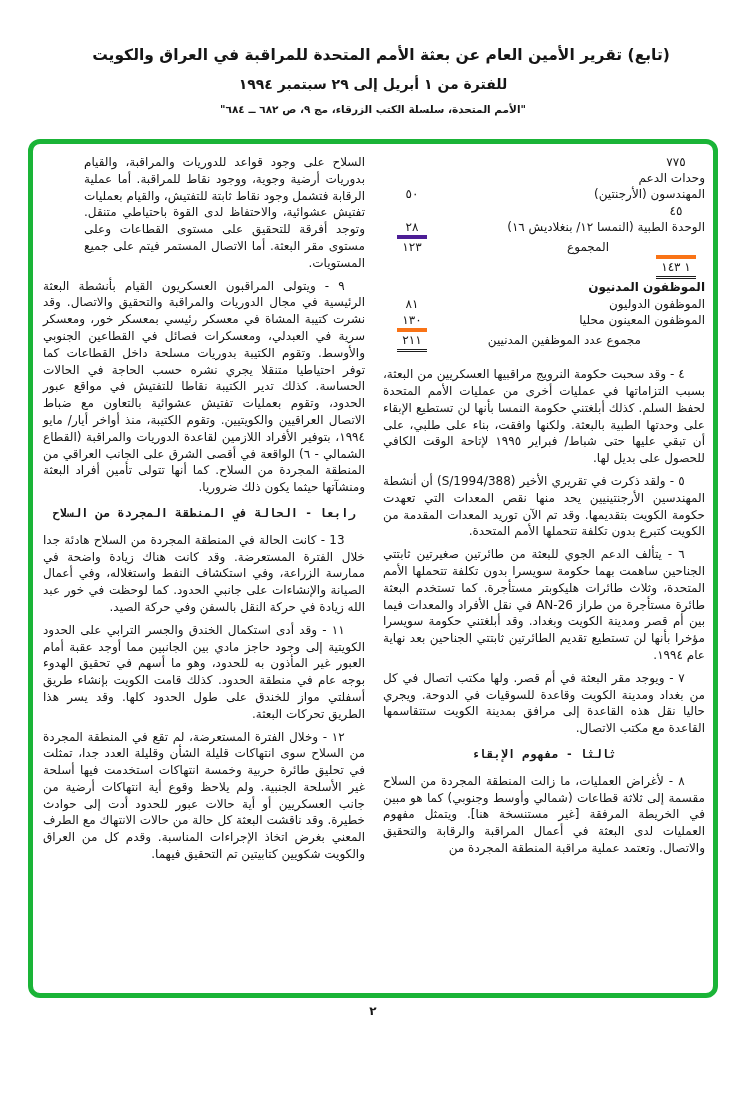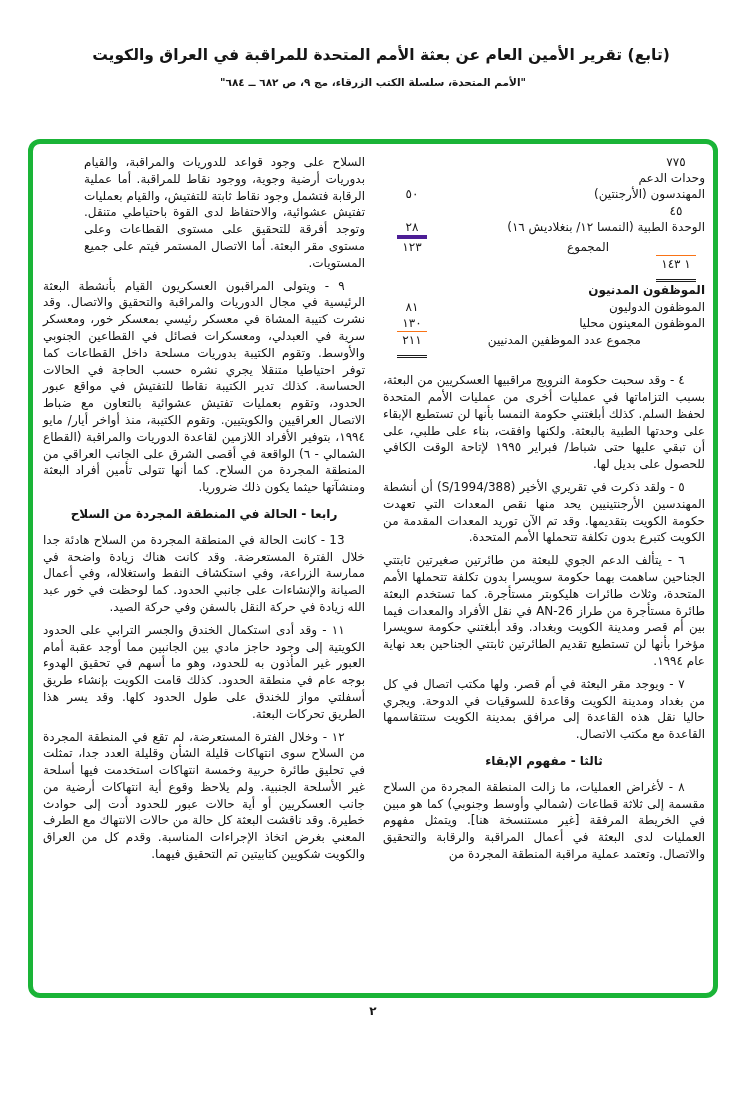--- a/index.html
+++ b/index.html
@@ -25,43 +25,44 @@
   }
   .frame-inner{
     display:flex;flex-direction:row;gap:18px;
     padding:10px 8px 0 10px;box-sizing:border-box;height:100%;
   }
   .col{flex:1;font-size:12px;line-height:16.8px;text-align:justify;}
   .col p{margin:0 0 6px 0;text-indent:1.7em;}
   .col p.cont{text-indent:0;margin-left:41px;}
   .col-heading{
     font-size:12px;font-weight:bold;text-align:center;
-    margin:10px 0 9px 0;text-indent:0;
+    margin:10px 0 9px 0;text-indent:0;font-family:Liberation Mono, monospace;
   }
   
   .ptable{margin:0 0 14px 0;}
   .trow{display:flex;align-items:baseline;line-height:16.2px;}
   .tlabel{flex:1;text-align:right;white-space:nowrap;overflow:hidden;}
   .tval{width:58px;text-align:center;flex:none;}
   .trow.subtotal .tlabel{padding-right:96px;}
   .trow.grand .tlabel{padding-right:64px;}
   .trow.boldrow .tlabel{font-weight:bold;}
   .v-over{display:inline-block;border-top:4px solid #4c1d95;padding:0 5px;}
-  .v-final{display:inline-block;border-top:1px solid #f97316;border-bottom:3px double #1c1c1c;padding:0 5px 7px 5px;}
+  .v-final{display:inline-block;border-top:4px solid #f97316;border-bottom:3px double #1c1c1c;padding:0 5px 1px 5px;}
   
   .page-number{
     position:absolute;top:1004px;left:0;right:0;
     text-align:center;font-size:12px;font-weight:bold;
   }
 </style>
 </head>
 <body>
 
 <div class="page-header">
   <div class="hdr-line1">(تابع) تقرير الأمين العام عن بعثة الأمم المتحدة للمراقبة في العراق والكويت</div>
+  <div class="hdr-line2">للفترة من ١ أبريل إلى ٢٩ سبتمبر ١٩٩٤</div>
   <div class="hdr-line3">"الأمم المتحدة، سلسلة الكتب الزرقاء، مج ٩، ص ٦٨٢ ــ ٦٨٤"</div>
 </div>
 
 <div class="doc-frame">
   <div class="frame-inner">
 
     <div class="col">
 
       <div class="ptable">
         <div class="trow">

